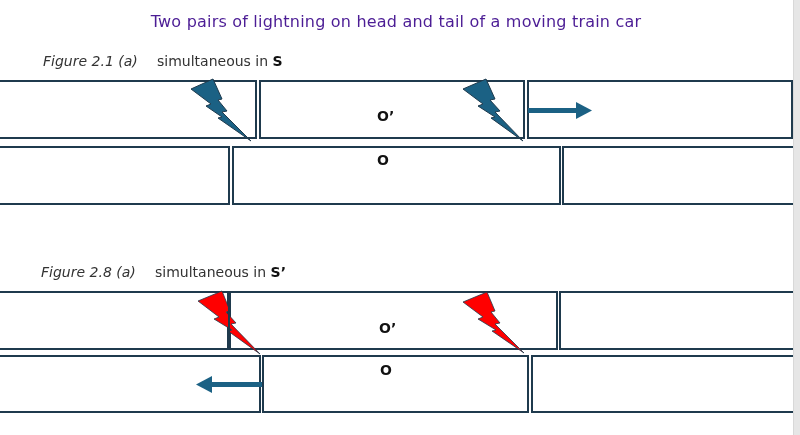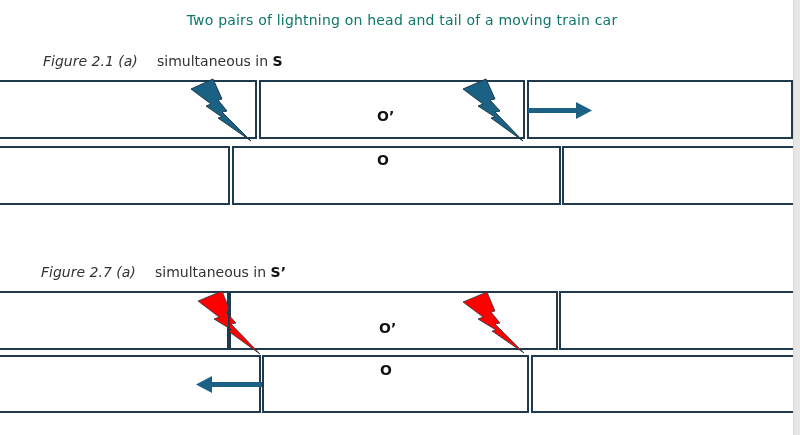--- a/index.html
+++ b/index.html
@@ -2,22 +2,22 @@
 <html><head>
 <meta charset="utf-8">
 <style>
   html, body { margin: 0; padding: 0; }
   body {
     width: 800px; height: 435px; position: relative; overflow: hidden;
     background: #ffffff;
     font-family: "DejaVu Sans", sans-serif;
   }
   .title {
-    position: absolute; left: 8px; top: 12px; width: 788px; text-align: center;
-    font-size: 14px; color: #0f766e; letter-spacing: 0.2px;
+    position: absolute; left: 2px; top: 12px; width: 788px; text-align: center;
+    font-size: 16px; color: #4c1d95; letter-spacing: 0.2px;
   }
   .fig-label {
     position: absolute; font-size: 14px; color: #333;
   }
   .fig-label .num { display: inline-block; width: 114px; font-style: italic; }
   .fig-label b { color: #111; }
   .car {
     position: absolute; box-sizing: border-box;
     border: 2px solid #1f3a4d; background: #fff;
   }
@@ -44,21 +44,21 @@
 <div class="car" style="left: 527px; top: 80px; width: 266px; height: 59px; border-color: rgb(31, 58, 77);"></div>
 
 <div class="car" style="left: -4px; top: 146px; width: 234px; height: 59px; border-color: rgb(31, 58, 77);"></div>
 <div class="car" style="left: 232px; top: 146px; width: 329px; height: 59px; border-color: rgb(31, 58, 77);"></div>
 <div class="car" style="left: 562px; top: 146px; width: 250px; height: 59px; border-color: rgb(31, 58, 77);"></div>
 
 <div class="obs" style="left:377px; top:108px;">O’</div>
 <div class="obs" style="left:377px; top:152px;">O</div>
 
 <div class="fig-label" style="left:41px; top:264px;">
-  <span class="num">Figure 2.7 (a)</span><span>simultaneous in </span><b>S’</b>
+  <span class="num">Figure 2.8 (a)</span><span>simultaneous in </span><b>S’</b>
 </div>
 
 <div class="car" style="left: -4px; top: 291px; width: 233px; height: 59px; border-color: rgb(31, 58, 77);"></div>
 <div class="car" style="left: 229px; top: 291px; width: 329px; height: 59px; border-color: rgb(31, 58, 77);"></div>
 <div class="car" style="left: 559px; top: 291px; width: 260px; height: 59px; border-color: rgb(31, 58, 77);"></div>
 
 <div class="car" style="left: -4px; top: 355px; width: 265px; height: 58px; border-color: rgb(31, 58, 77);"></div>
 <div class="car" style="left: 262px; top: 355px; width: 267px; height: 58px; border-color: rgb(31, 58, 77);"></div>
 <div class="car" style="left: 531px; top: 355px; width: 265px; height: 58px; border-color: rgb(31, 58, 77);"></div>
 

